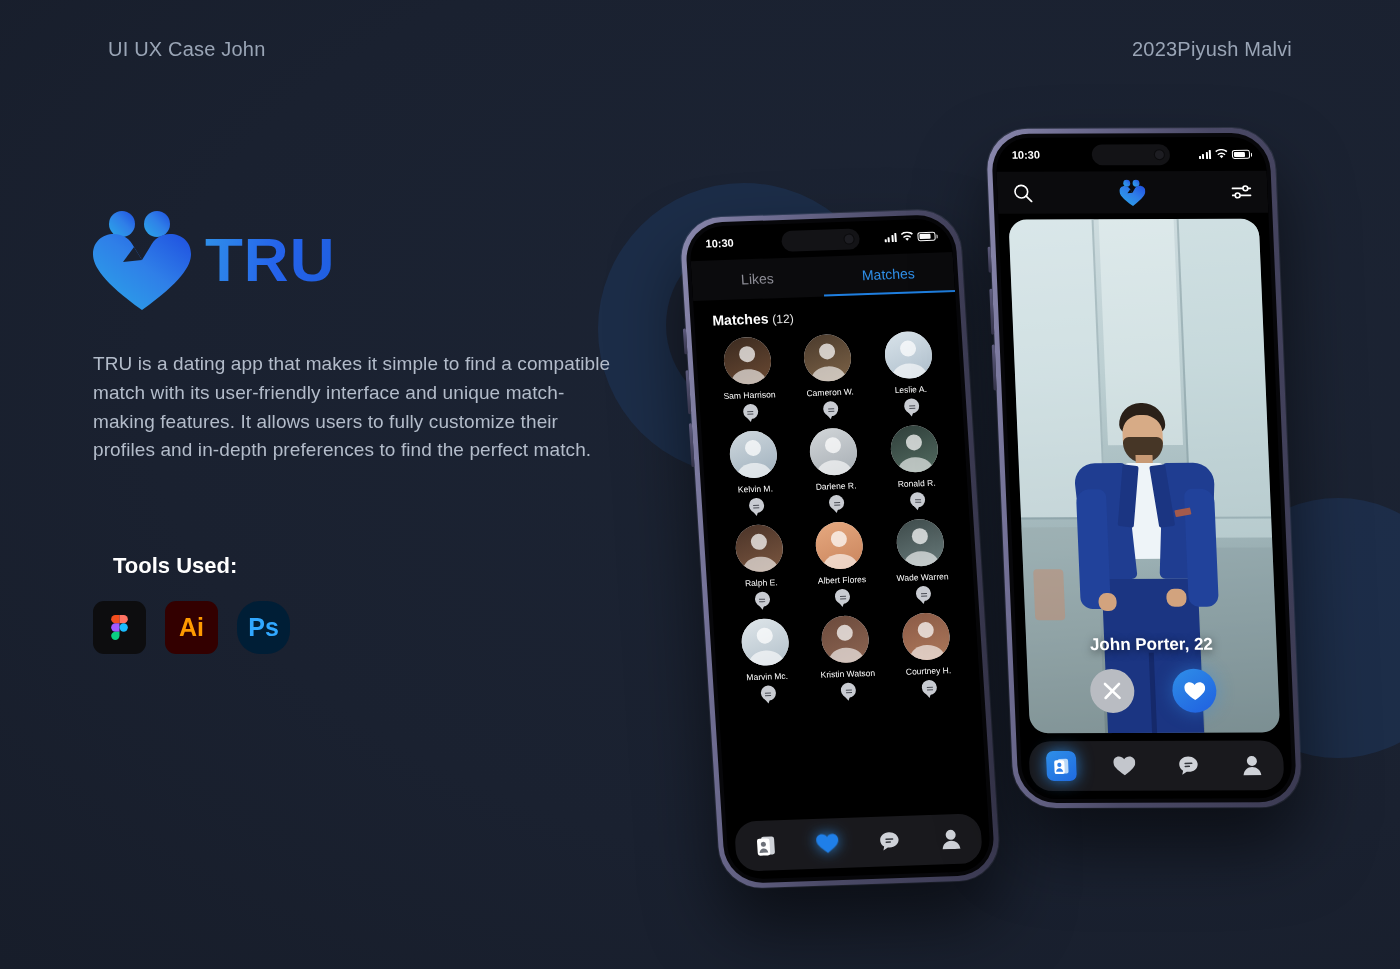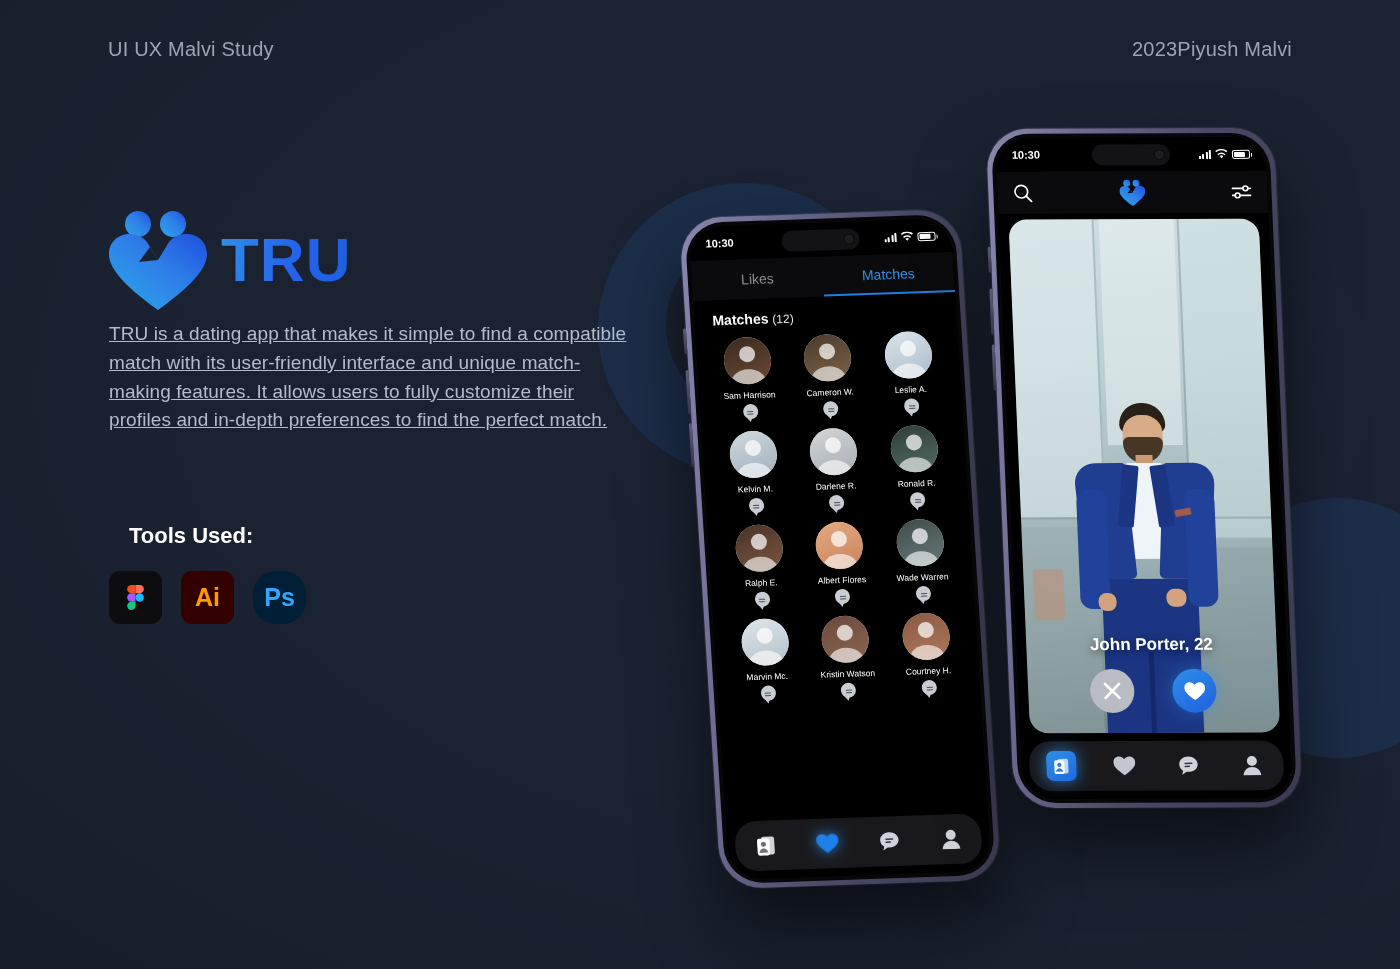--- a/index.html
+++ b/index.html
@@ -53,42 +53,43 @@
     padding: 0 108px;
     color: #9aa5b6;
     font-size: 20px;
     letter-spacing: .2px;
   }
   .meta .m-left  { flex: 0 0 auto; }
   .meta .m-mid   { flex: 1 1 auto; text-align: right; margin-left: -120px; padding-left: 48px;}
   .meta .m-right { flex: 0 0 auto; }
 
   
-  .left-col { position: absolute; left: 109px; top: 200px; width: 560px; }
+  .left-col { position: absolute; left: 93px; top: 200px; width: 560px; }
 
   .logo-row { display: flex; align-items: center; gap: 14px; height: 120px; }
   .logo-mark { width: 98px; height: 100px; position: relative; }
   .logo-word {
     font-size: 62px; font-weight: 700; letter-spacing: 1px;
     background: linear-gradient(100deg,#2f8fe8 0%, #2563eb 55%, #1f5fe0 100%);
     -webkit-background-clip: text; background-clip: text; color: transparent;
     line-height: 1;
   }
 
   .h-main {
     margin-top: 72px;
     font-size: 31px; font-weight: 700; color: #ffffff; letter-spacing: .2px;
   }
   .h-sub {
     margin-top: 16px;
     font-size: 31px; font-weight: 700; color: #ccd6e6; letter-spacing: .2px;
   }
   .para {
+    margin-top: 30px;
     font-size: 19px; line-height: 28.8px; color: #b3bcca;
-    width: 520px; letter-spacing: .1px; text-decoration: underline;
+    width: 520px; letter-spacing: .1px;
   }
 
   .tools-title {
     margin-top: 88px;
     font-size: 22px; font-weight: 700; color: #ffffff; margin-left: 20px;
   }
   .tools-row { margin-top: 22px; display: flex; gap: 19px; }
   .tool {
     width: 53px; height: 53px; border-radius: 11px;
     display: flex; align-items: center; justify-content: center;
@@ -284,21 +285,21 @@
 </style>
 </head>
 <body>
 
 <div class="stage">
 
   <div class="deco-ring"></div>
   <div class="deco-blob"></div>
 
   <div class="meta">
-    <div class="m-left">UI UX Malvi Study</div>
+    <div class="m-left">UI UX Case John</div>
     <div class="m-mid">2023</div>
     <div class="m-right">Piyush Malvi</div>
   </div>
 
   <div class="left-col">
 
     <div class="logo-row">
       <div class="logo-mark">
         <svg viewBox="0 0 98 100" width="98" height="100">
           <defs>

